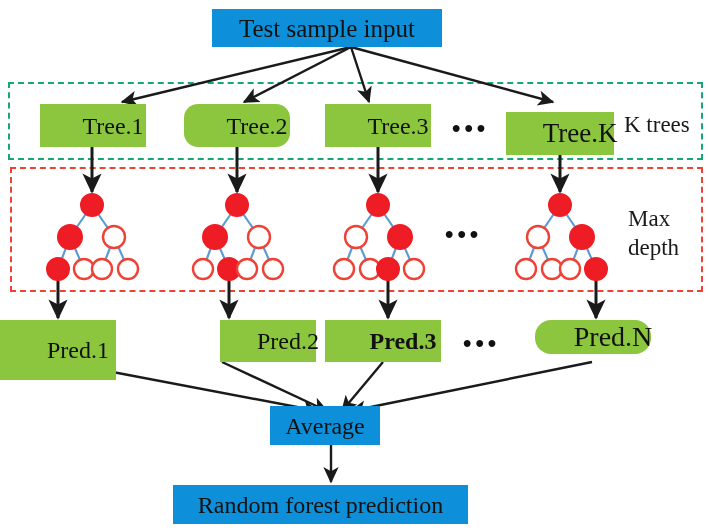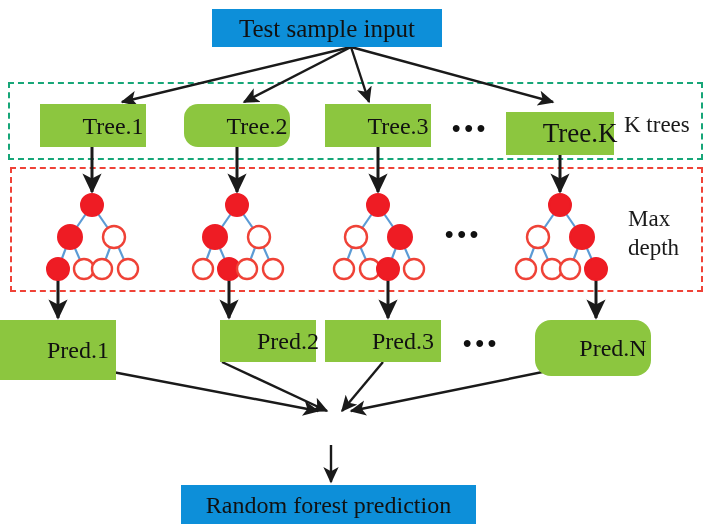--- a/index.html
+++ b/index.html
@@ -148,21 +148,22 @@
 
   <div class="lbl" style="left:624px;top:113px;font-size:23px;">K trees</div>
 
   <div class="dots" style="left:445px;top:222px;font-size:24px;">•••</div>
 
   <div class="lbl" style="left:628px;top:207px;font-size:23px;">Max</div>
   <div class="lbl" style="left:628px;top:236px;font-size:23px;">depth</div>
 
   <div class="box green" style="left:0px;top:320px;width:116px;height:60px;font-size:24px;">Pred.1</div>
   <div class="box green" style="left:176px;top:320px;width:96px;height:42px;font-size:24px;margin-left:44px;">Pred.2</div>
-  <div class="box green" style="left:325px;top:320px;width:116px;height:42px;font-size:24px;">Pred.3</div>
-  <div class="box green" style="left:535px;top:320px;width:116px;height:56px;font-size:24px;border-radius:16px;">Pred.N</div>
+  <div class="box green" style="left:325px;top:320px;width:116px;height:42px;font-size:24px;font-weight:bold;">Pred.3</div>
+  <div class="box green" style="left:535px;top:320px;width:116px;height:34px;font-size:28px;border-radius:16px;">Pred.N</div>
 
   <div class="dots" style="left:463px;top:331px;font-size:24px;">•••</div>
 
+  <div class="box blue" style="left:270px;top:406px;width:110px;height:39px;font-size:24px;">Average</div>
 
-  <div class="box blue" style="left:181px;top:485px;width:295px;height:39px;font-size:24px;">Random forest prediction</div>
+  <div class="box blue" style="left:173px;top:485px;width:295px;height:39px;font-size:24px;">Random forest prediction</div>
 
 </div>
 
 </body></html>

